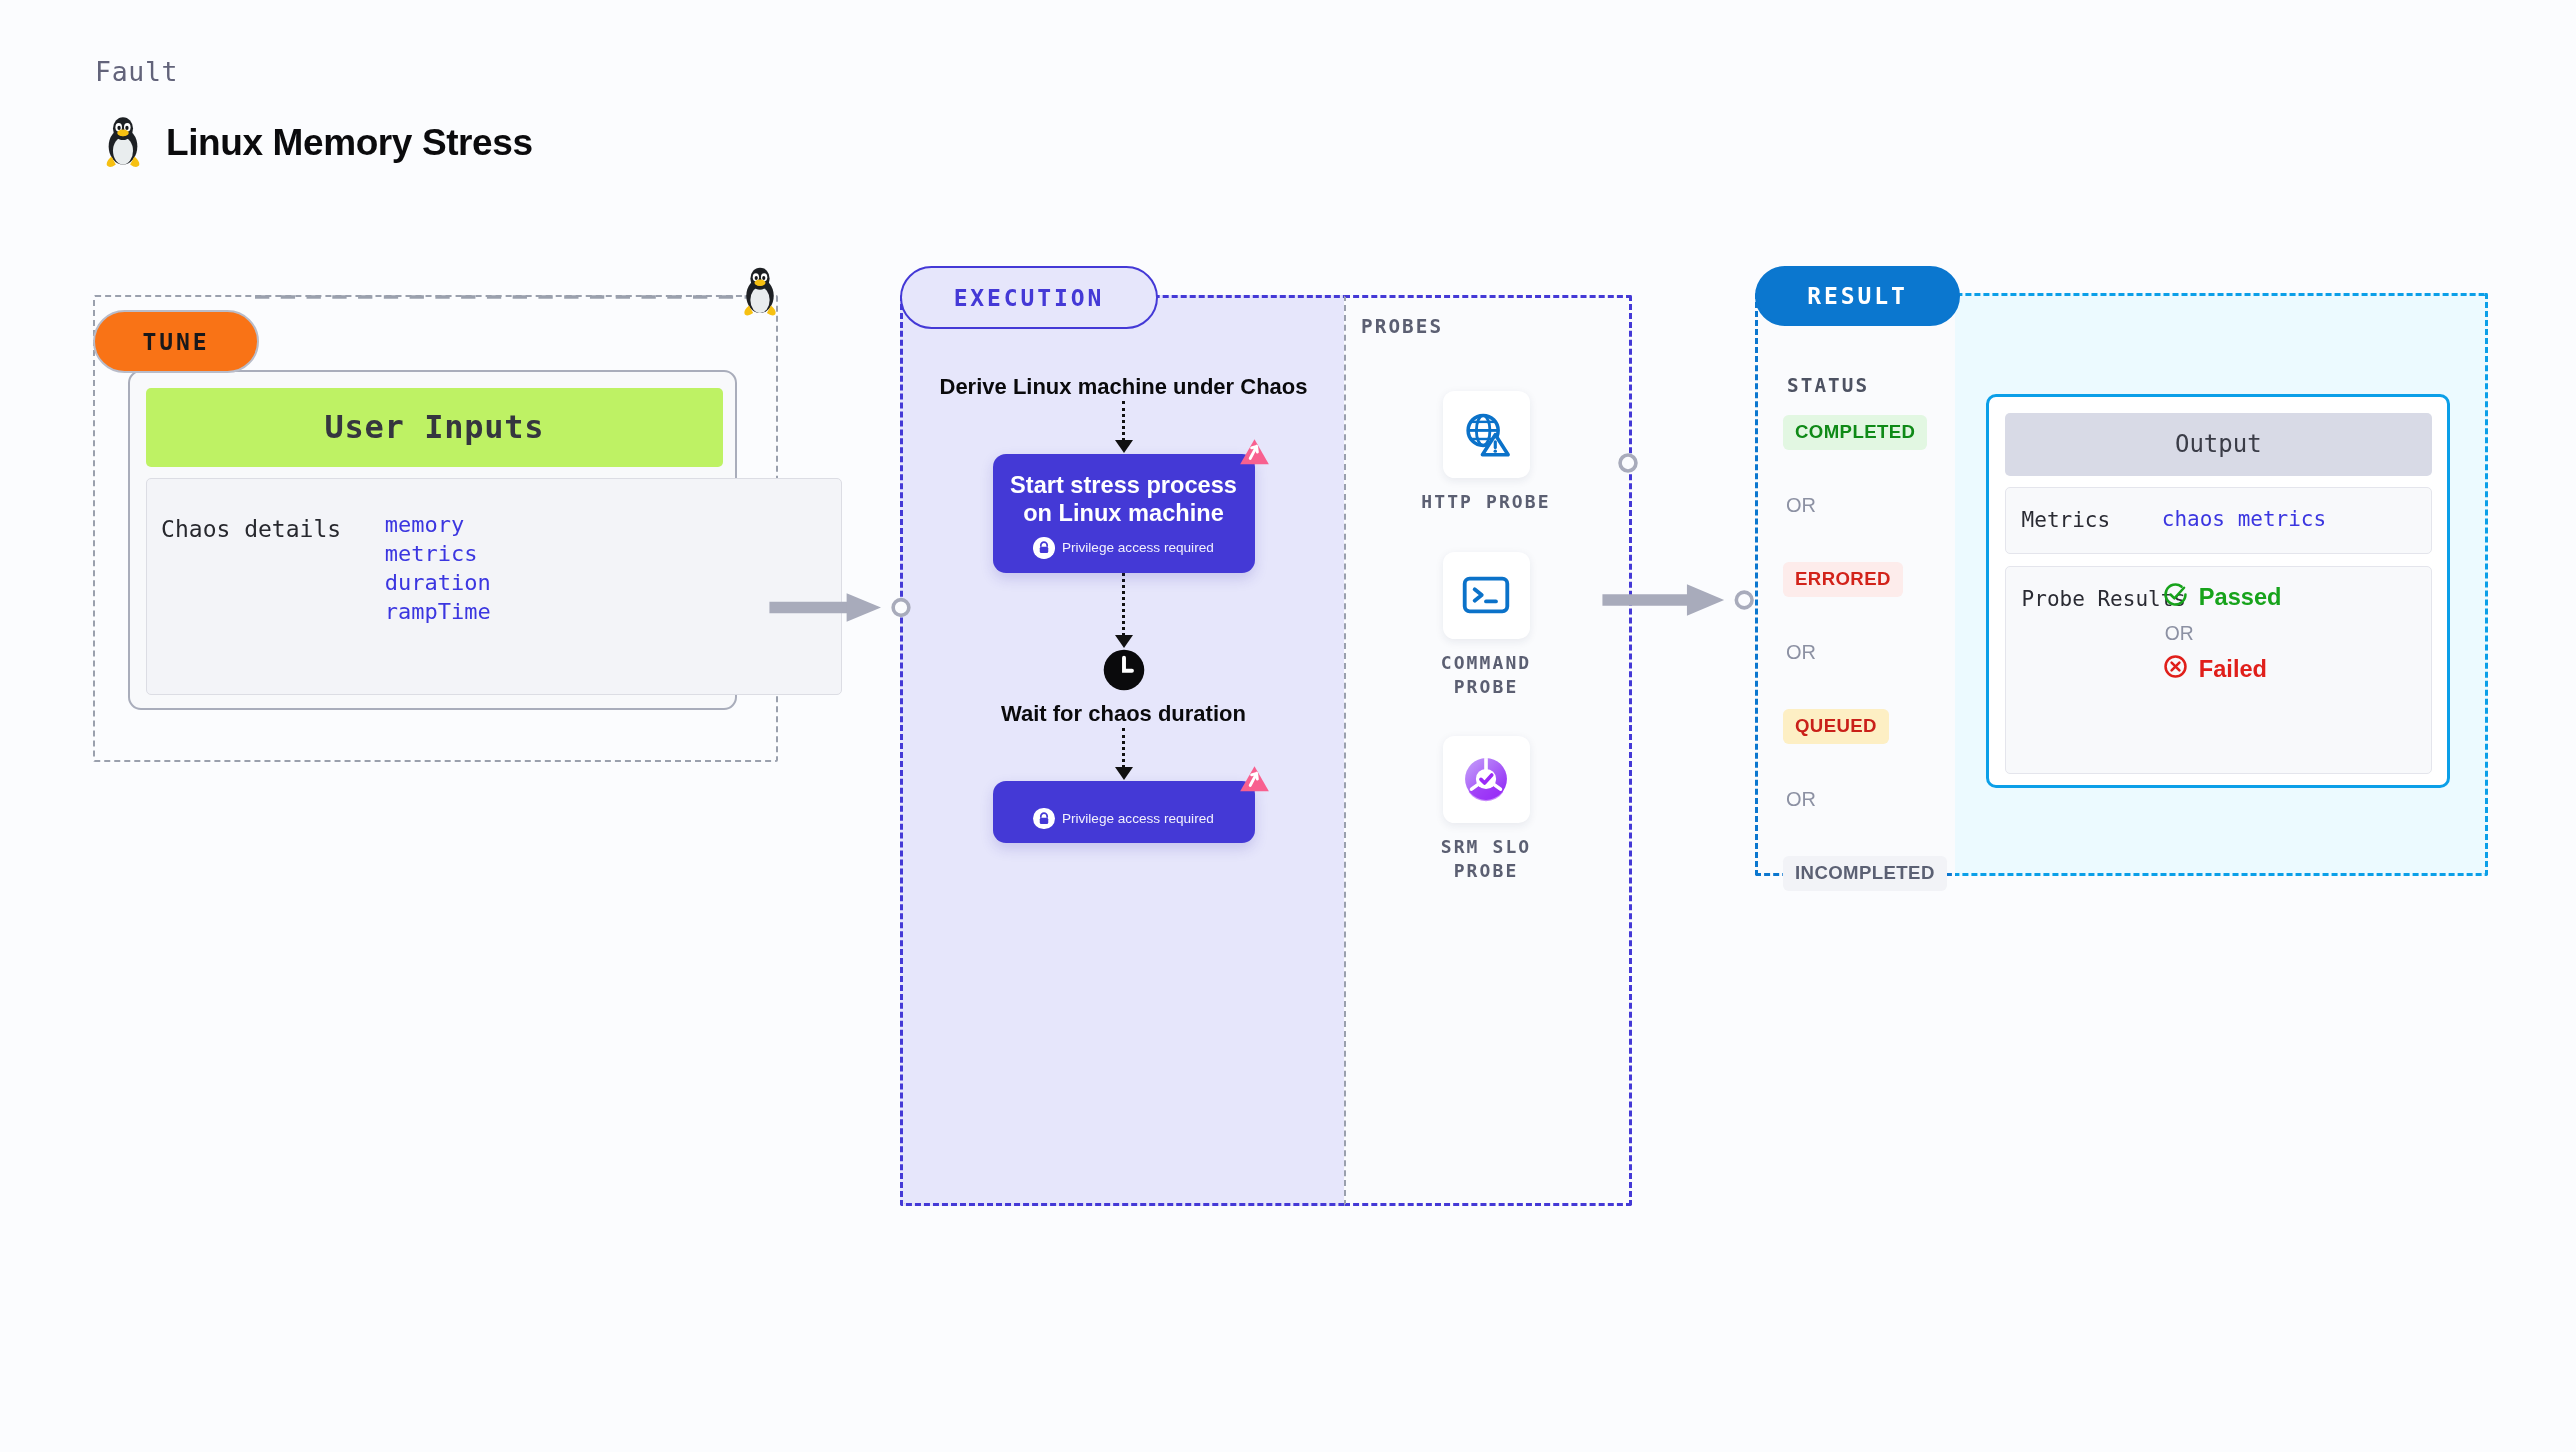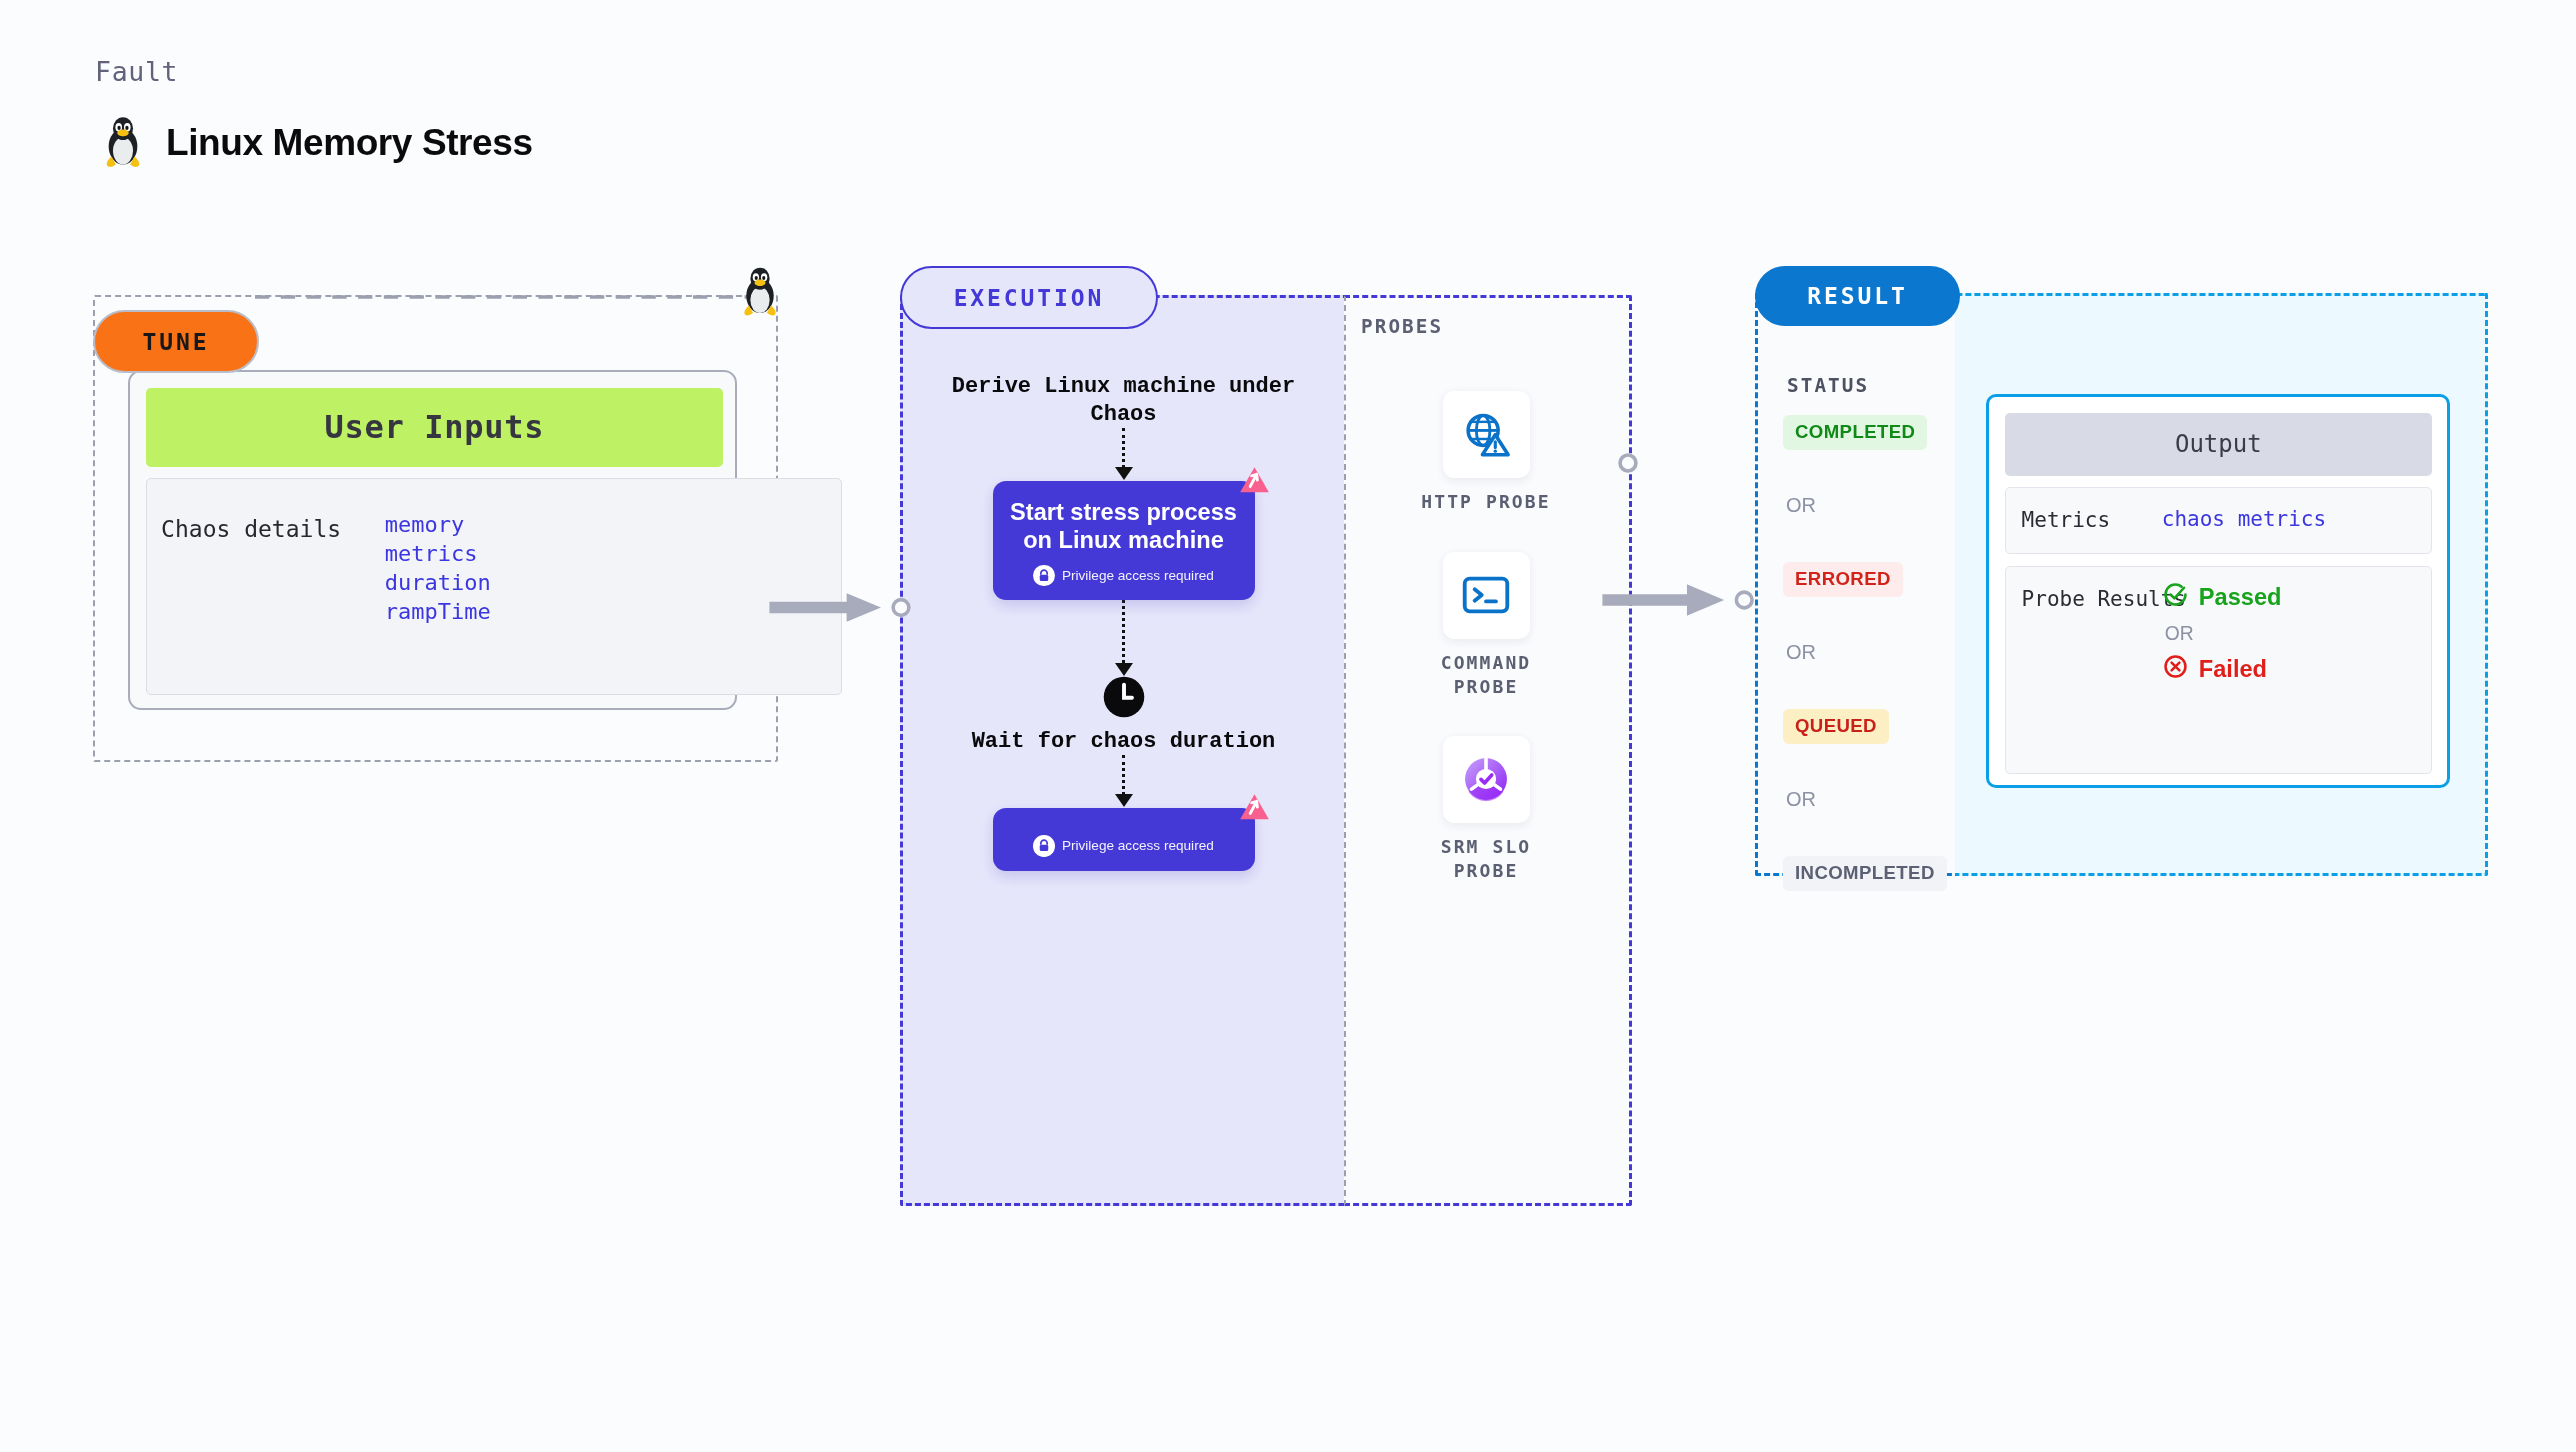--- a/index.html
+++ b/index.html
@@ -173,21 +173,20 @@
     display: flex;
     flex-direction: column;
     align-items: center;
   }
   .exec-text-node {
     font-size: 22px;
     font-weight: 700;
     color: #0a0a0c;
     text-align: center;
     line-height: 1.25;
-    font-family: Liberation Mono, monospace;
   }
   .flow-arrow {
     width: 2.9px;
     display: flex;
     flex-direction: column;
     align-items: center;
   }
   .flow-arrow .shaft {
     width: 0; height: 100%;
     border-left: 3.6px dotted #111;

